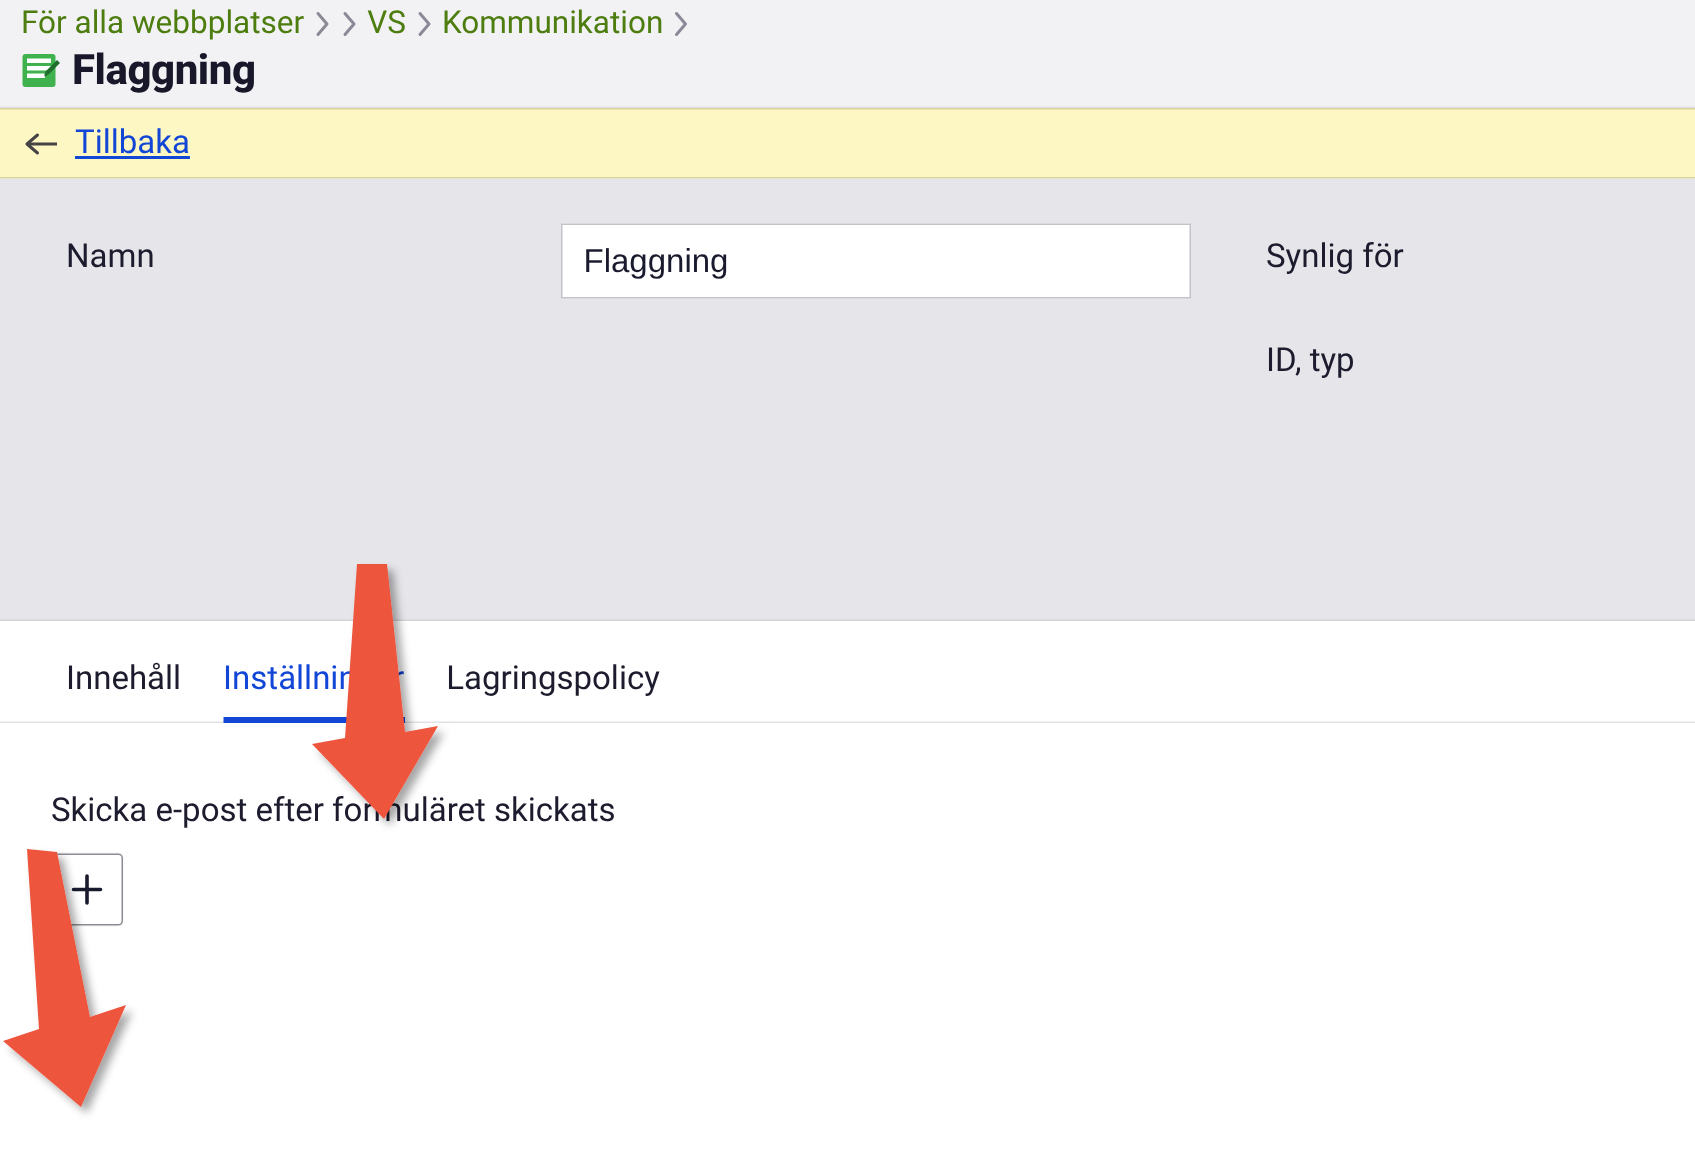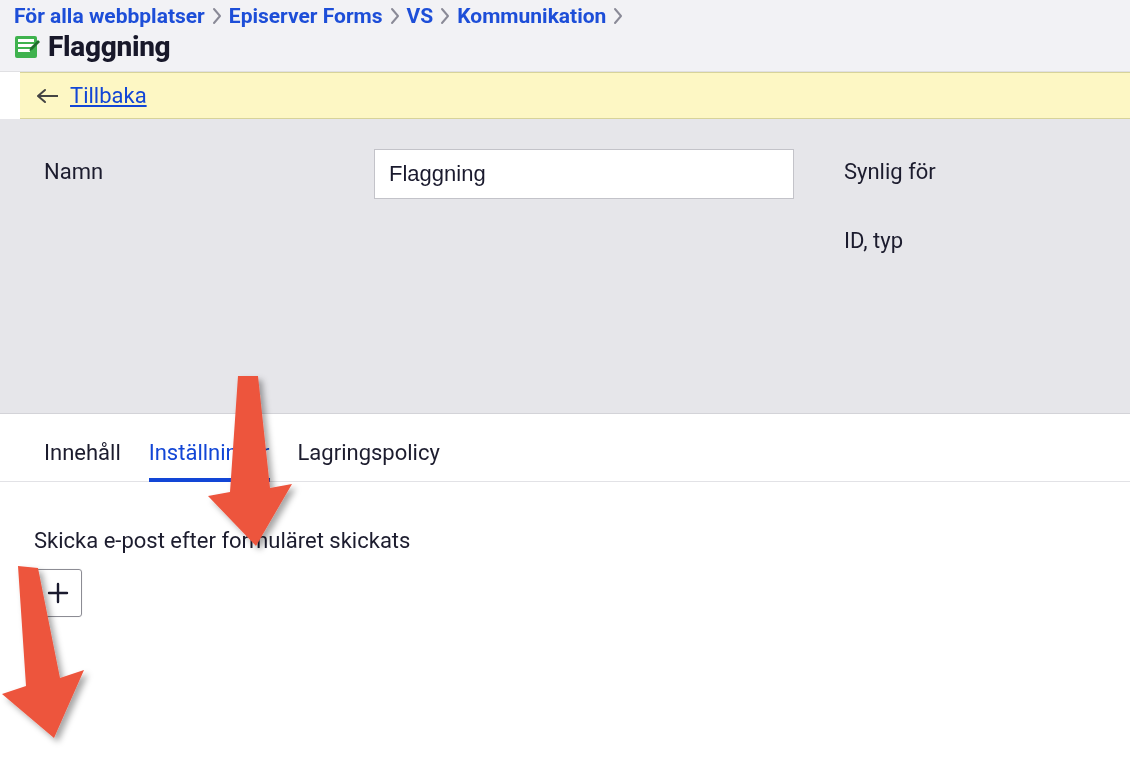--- a/index.html
+++ b/index.html
@@ -18,22 +18,21 @@
     background: #f2f2f5;
     border-bottom: 1px solid #e0e0e3;
     padding: 4px 14px 4px 14px;
   }
   .breadcrumb-row {
     display: flex;
     align-items: center;
     flex-wrap: wrap;
     gap: 6px;
     font-size: 21px;
-    color: #1d4ed8;
-    font-weight: bold;
+    color: #4d7c0f;
   }
   .breadcrumb-row .sep svg { display:block; }
   .title-row {
     display: flex;
     align-items: center;
     gap: 8px;
     padding-top: 2px;
     padding-bottom: 4px;
   }
   .title-row .title {
@@ -47,21 +46,20 @@
   .notice {
     background: #fdf7c4;
     border-top: 1px solid #d7d39a;
     border-bottom: 1px solid #d7d39a;
     display: flex;
     align-items: center;
     gap: 10px;
     padding: 10px 16px;
     font-size: 22px;
     color: #1a1a2e;
-    margin-left: 20px;
   }
   .notice .back-arrow svg { display:block; }
   .notice .back-link {
     color: #1246d6;
     text-decoration: underline;
     cursor: pointer;
   }
   .notice .objects-link {
     text-decoration: underline;
     color: #1a1a2e;
@@ -154,21 +152,20 @@
 <body>
 
 <div class="breadcrumb-bar">
   <div class="breadcrumb-row">
     <span>För alla webbplatser</span>
     <span class="sep">
       <svg width="12" height="18" viewBox="0 0 12 18">
           <path d="M3 2 L9 9 L3 16" stroke="#8a8a97" stroke-width="2" fill="none" stroke-linecap="round" stroke-linejoin="round"></path>
         </svg>
     </span>
-    <span>Episerver Forms</span>
     <span class="sep">
       <svg width="12" height="18" viewBox="0 0 12 18">
           <path d="M3 2 L9 9 L3 16" stroke="#8a8a97" stroke-width="2" fill="none" stroke-linecap="round" stroke-linejoin="round"></path>
         </svg>
     </span>
     <span>VS</span>
     <span class="sep">
       <svg width="12" height="18" viewBox="0 0 12 18">
           <path d="M3 2 L9 9 L3 16" stroke="#8a8a97" stroke-width="2" fill="none" stroke-linecap="round" stroke-linejoin="round"></path>
         </svg>

